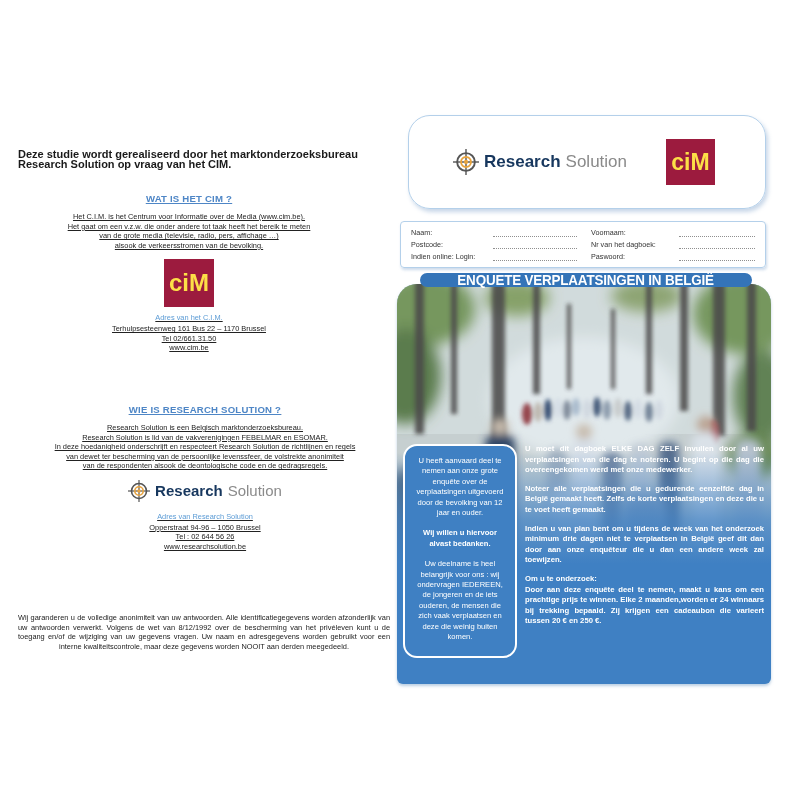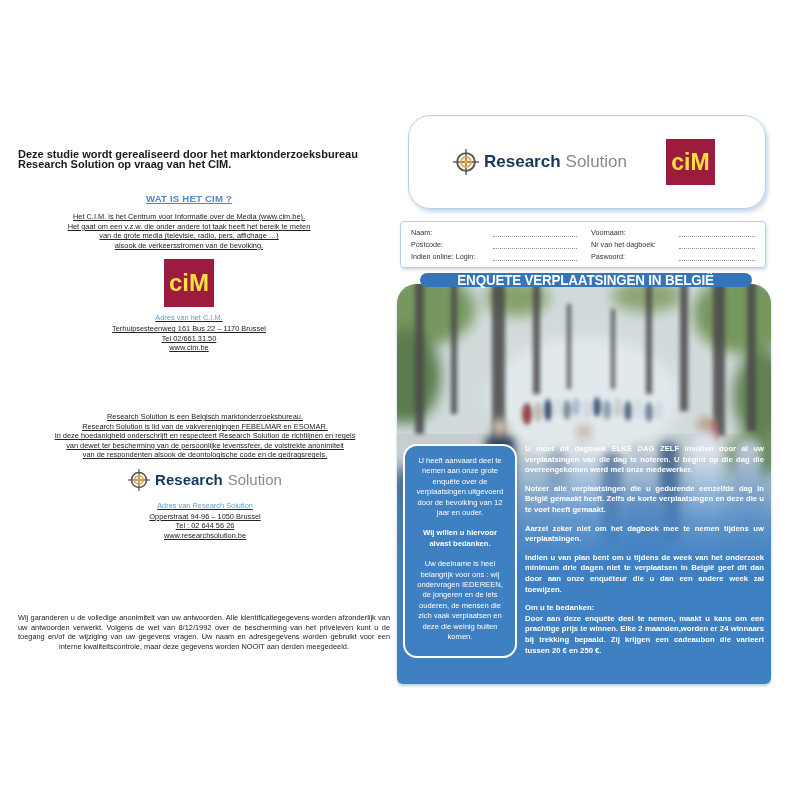--- a/index.html
+++ b/index.html
@@ -79,20 +79,21 @@
   <div class="cim-square">
       <span>ciM</span>
     </div>
   <div class="addr-title">Adres van het C.I.M.</div>
   <div class="addr-lines pre">Terhulpsesteenweg 161 Bus 22 – 1170 Brussel
 Tel  02/661.31.50
 www.cim.be</div>
 </div>
 
 <div class="abs block" id="rs-block">
+  <div class="blk-heading">WIE IS RESEARCH SOLUTION ?</div>
   <div class="blk-body pre">Research Solution is een Belgisch marktonderzoeksbureau.
 Research Solution is lid van de vakverenigingen FEBELMAR en ESOMAR.
 In deze hoedanigheid onderschrijft en respecteert Research Solution de richtlijnen en regels
 van dewet ter bescherming van de persoonlijke levenssfeer, de volstrekte anonimiteit
 van de respondenten alsook de deontologische code en de gedragsregels.</div>
   <div class="rs-logo-row">
     <svg width="22" height="22" viewBox="0 0 22 22">
       <line x1="11" y1="0" x2="11" y2="22" stroke="#555555" stroke-width="1.2"></line>
       <line x1="0" y1="11" x2="22" y2="11" stroke="#555555" stroke-width="1.2"></line>
       <circle cx="11" cy="11" r="7.5" fill="none" stroke="#555555" stroke-width="1.6"></circle>
@@ -243,18 +244,17 @@
 
   <div id="left-box">
     <p>U heeft aanvaard deel te nemen aan onze grote enquête over de verplaatsingen uitgevoerd door de bevolking van 12 jaar en ouder.</p>
     <p class="bold">Wij willen u hiervoor alvast bedanken.</p>
     <p>Uw deelname is heel belangrijk voor ons : wij ondervragen IEDEREEN, de jongeren en de iets ouderen, de mensen die zich vaak verplaatsen en deze die weinig buiten komen.</p>
   </div>
 
   <div id="main-text">
     <p>U moet dit dagboek ELKE DAG ZELF invullen door al uw verplaatsingen van die dag te noteren. U begint op die dag die overeengekomen werd met onze medewerker.</p>
     <p>Noteer alle verplaatsingen die u gedurende eenzelfde dag in België gemaakt heeft. Zelfs de korte verplaatsingen en deze die u te voet heeft gemaakt.</p>
-    <p>Aarzel zeker niet om het dagboek mee te nemen tijdens uw verplaatsingen.</p>
     <p>Indien u van plan bent om u tijdens de week van het onderzoek minimum drie dagen niet te verplaatsen in België geef dit dan door aan onze enquêteur die u dan een andere week zal toewijzen.</p>
-    <p id="thanks-heading">Om u te bedanken:</p>
+    <p id="thanks-heading">Om u te onderzoek:</p>
     <p>Door aan deze enquête deel te nemen, maakt u kans om een prachtige prijs te winnen. Elke 2 maanden,worden er 24 winnaars bij trekking bepaald. Zij krijgen een cadeaubon die varieert tussen 20 € en 250 €.</p>
   </div>
 </div>
 
 </body></html>

